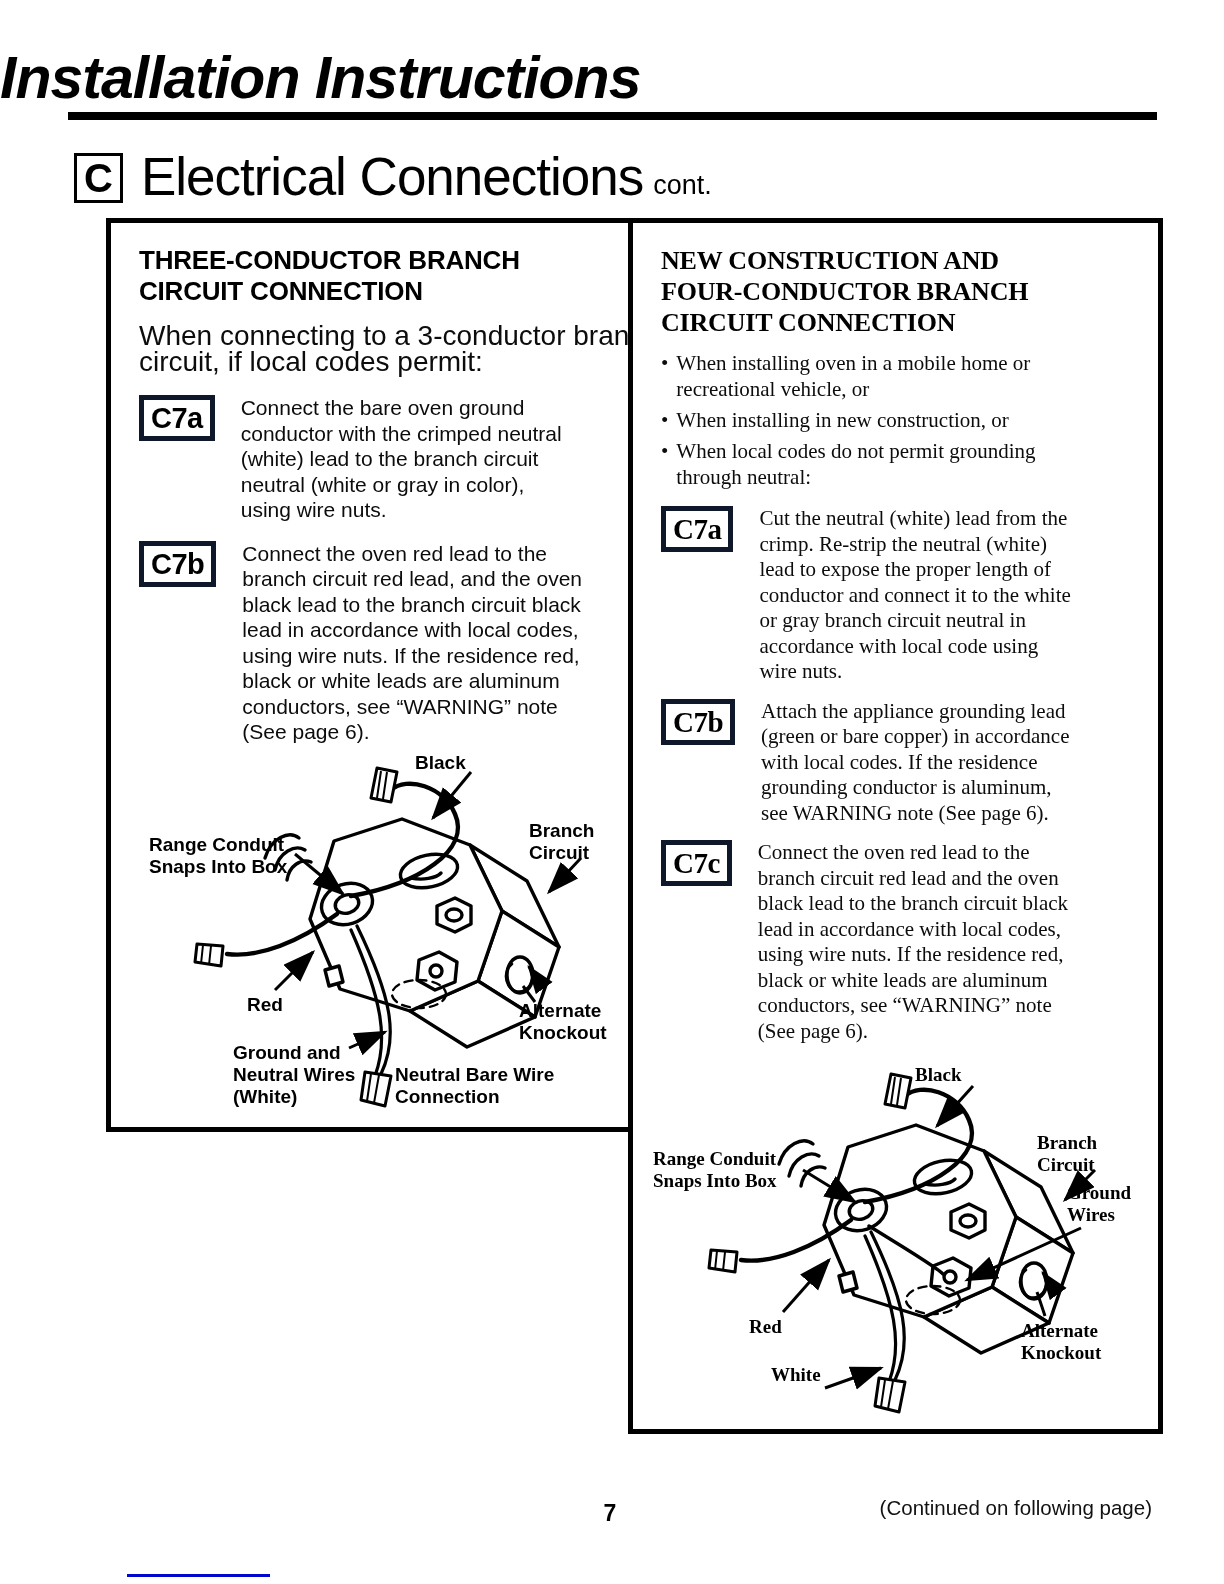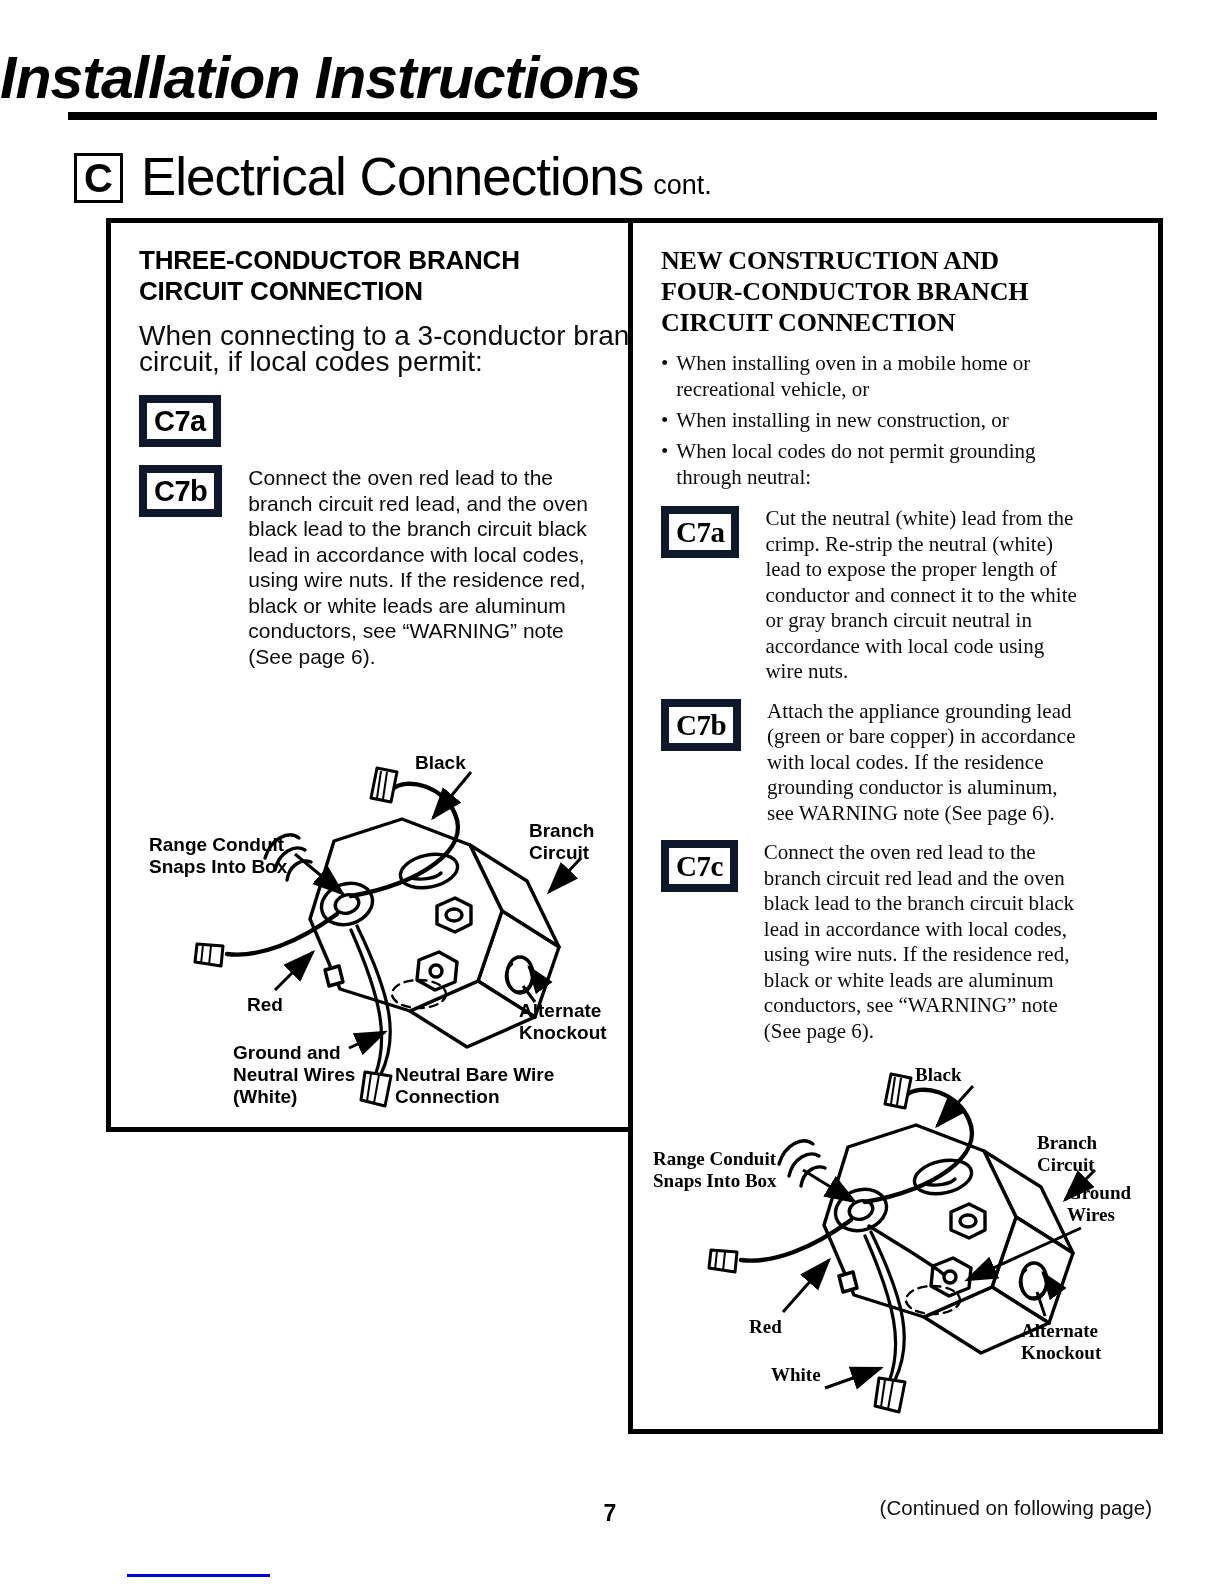--- a/index.html
+++ b/index.html
@@ -17,21 +17,21 @@
   .panel{position:absolute;top:218px;border:5px solid #000;background:#fff;box-sizing:border-box;}
   .panel-left{left:70px;width:588px;height:914px;margin-left:36px;}
   .panel-right{left:628px;width:535px;height:1216px;font-family:Liberation Serif, serif;}
   .panel-inner{position:relative;width:100%;height:100%;padding:22px 20px 0 28px;box-sizing:border-box;}
   .panel-heading{font-size:26px;font-weight:bold;line-height:31px;color:#000;letter-spacing:-0.2px;}
   .panel-intro{font-size:28px;line-height:26px;margin-top:16px;}
   .bullets{margin-top:12px;}
   .bullet{display:flex;margin-top:5px;font-size:21px;line-height:26px;}
   .bullet:before{content:"\2022";font-size:21px;margin-right:8px;line-height:26px;}
   .step{display:flex;align-items:flex-start;}
-  .step-tag{border:8px solid #0f172a;font-size:29px;font-weight:bold;line-height:34px;
+  .step-tag{border:5px solid #0f172a;font-size:29px;font-weight:bold;line-height:34px;
         padding:1px 7px;color:#000;flex:0 0 auto;letter-spacing:-0.5px;}
   .step-text{font-size:21px;line-height:25.5px;margin-left:26px;flex:1;}
   .mt20{margin-top:20px;} .mt18{margin-top:18px;} .mt16{margin-top:16px;} .mt14{margin-top:14px;}
   .diagram{position:absolute;}
   .diagram-left{left:8px;top:515px;width:515px;height:385px;}
   .diagram-right{left:10px;top:825px;width:512px;height:382px;}
   .diagram svg{position:absolute;left:0;top:0;width:100%;height:100%;}
   .dlabel{position:absolute;font-size:19px;font-weight:bold;line-height:22px;color:#000;white-space:pre-line;}
   .footer-pagenum{position:absolute;left:580px;top:1500px;width:60px;text-align:center;
         font-size:23px;font-weight:bold;color:#000;}
@@ -55,20 +55,25 @@
 
   <div class="panel panel-left">
     <div class="panel-inner">
       <div class="panel-heading prewrap">THREE-CONDUCTOR BRANCH
 CIRCUIT CONNECTION</div>
       <div class="panel-intro prewrap">When connecting to a 3-conductor branch
 circuit, if local codes permit:</div>
 
       <div class="step mt20">
         <div class="step-tag">C7a</div>
+        <div class="step-text prewrap">Connect the bare oven ground
+conductor with the crimped neutral
+(white) lead to the branch circuit
+neutral (white or gray in color),
+using wire nuts.</div>
       </div>
       <div class="step mt18">
         <div class="step-tag">C7b</div>
         <div class="step-text prewrap">Connect the oven red lead to the
 branch circuit red lead, and the oven
 black lead to the branch circuit black
 lead in accordance with local codes,
 using wire nuts. If the residence red,
 black or white leads are aluminum
 conductors, see “WARNING” note

